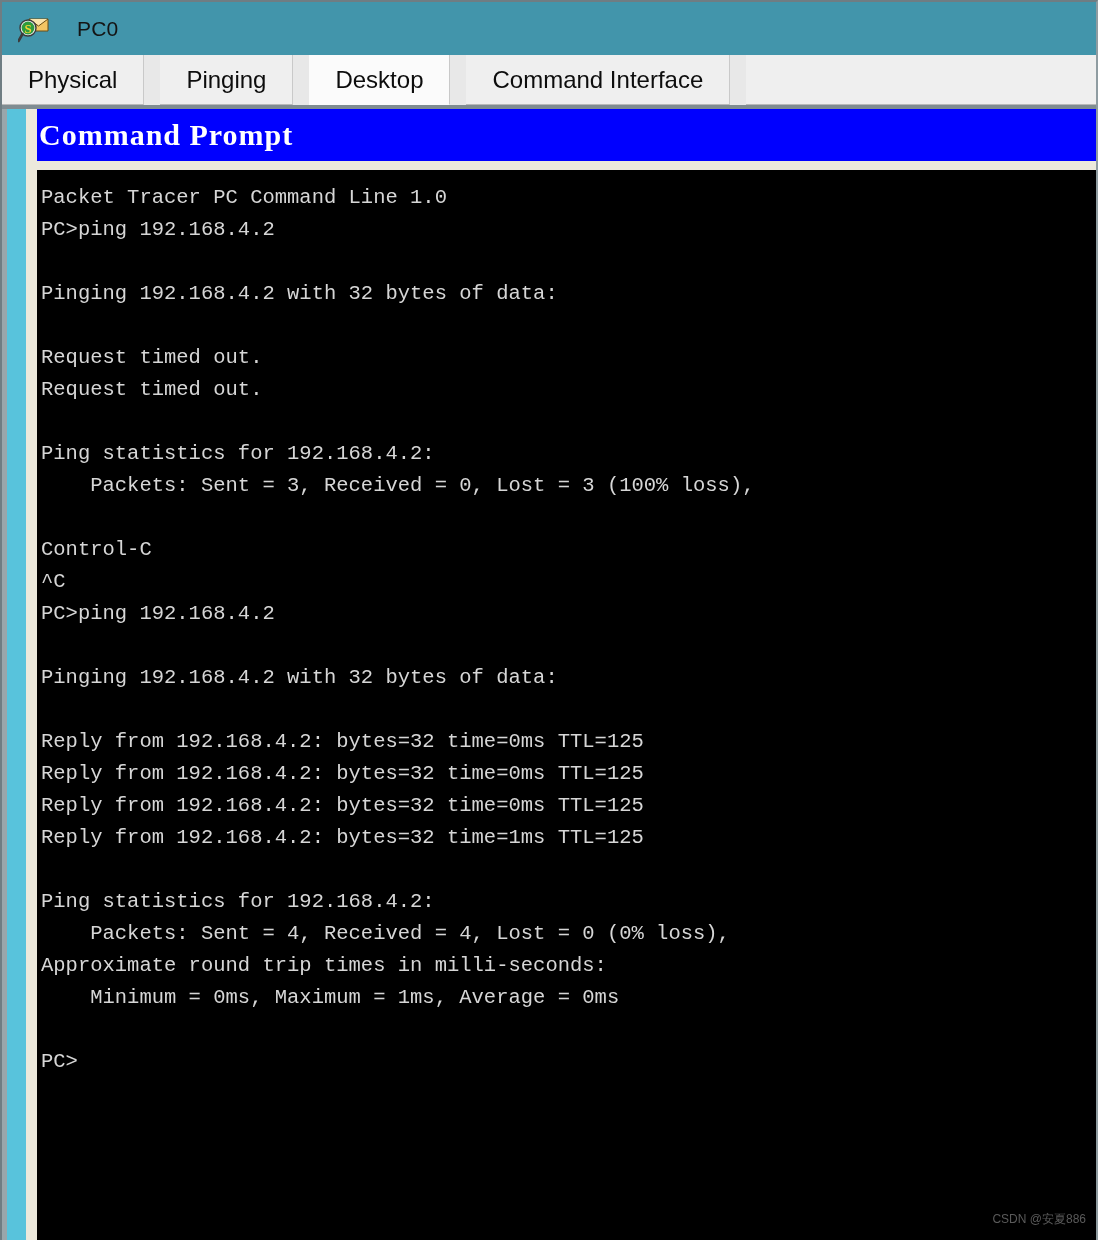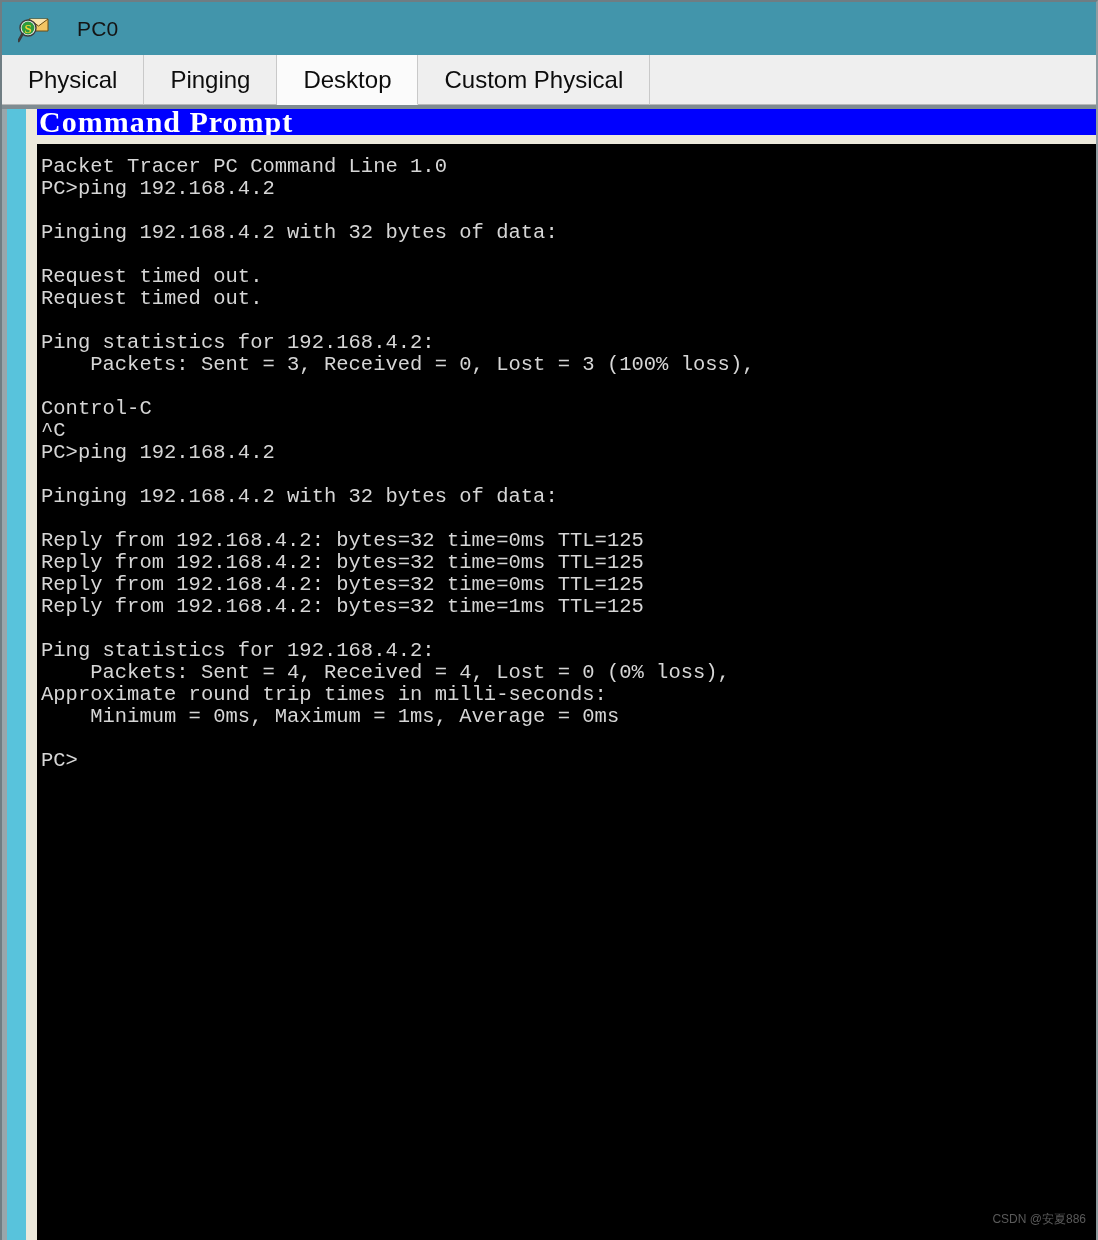--- a/index.html
+++ b/index.html
@@ -56,20 +56,21 @@
 
   
   .tab-strip {
     height: 50px;
     background: #e8e8e8;
     display: flex;
     align-items: stretch;
     border-left: 2px solid #6f7d83;
     border-right: 2px solid #8f9ca1;
     flex: 0 0 auto;
+    gap: 16px;
   }
   .tab {
     display: flex;
     align-items: center;
     justify-content: center;
     padding: 0 26px;
     font-size: 24px;
     color: #0d0d0d;
     background: #efefef;
     border-right: 1px solid #c9c9c9;
@@ -128,21 +129,21 @@
   }
   .app-column {
     flex: 1 1 auto;
     display: flex;
     flex-direction: column;
     min-width: 0;
     background: #ece9dc;
   }
   .app-titlebar {
     background: #0000ff;
-    height: 26px;
+    height: 52px;
     flex: 0 0 auto;
     display: flex;
     align-items: center;
     padding-left: 2px;
   }
   .app-title-text {
     color: #ffffff;
     font-family: "Liberation Serif", serif;
     font-size: 30px;
     font-weight: 700;
@@ -163,21 +164,21 @@
     background: #000000;
     overflow: hidden;
     padding: 12px 0 0 4px;
     min-height: 0;
   }
   .terminal-text {
     margin: 0;
     color: #d6d6d6;
     font-family: "Liberation Mono", "DejaVu Sans Mono", monospace;
     font-size: 20.5px;
-    line-height: 22px;
+    line-height: 32px;
     white-space: pre;
     letter-spacing: 0px;
   }
   .watermark {
     position: absolute;
     right: 10px;
     bottom: 12px;
     color: #5a5a5a;
     font-size: 12px;
     font-family: "Liberation Sans", sans-serif;
@@ -205,21 +206,21 @@
         <text x="10" y="18.6" font-family="Liberation Serif, serif" font-size="13" font-weight="bold" fill="#f5d431" text-anchor="middle">S</text>
       </svg>
     </span>
     <span class="title-text">PC0</span>
   </div>
 
   <div class="tab-strip">
     <div class="tab">Physical</div>
     <div class="tab">Pinging</div>
     <div class="tab selected">Desktop</div>
-    <div class="tab">Custom Physical</div>
+    <div class="tab">Command Interface</div>
     <div class="tab-filler"></div>
   </div>
 
   <div class="panel-area">
     <div class="panel-topline"></div>
 
     <div class="panel-inner">
       <div class="rail-shadow"></div>
       <div class="rail-cyan"></div>
       <div class="rail-beige"></div>

